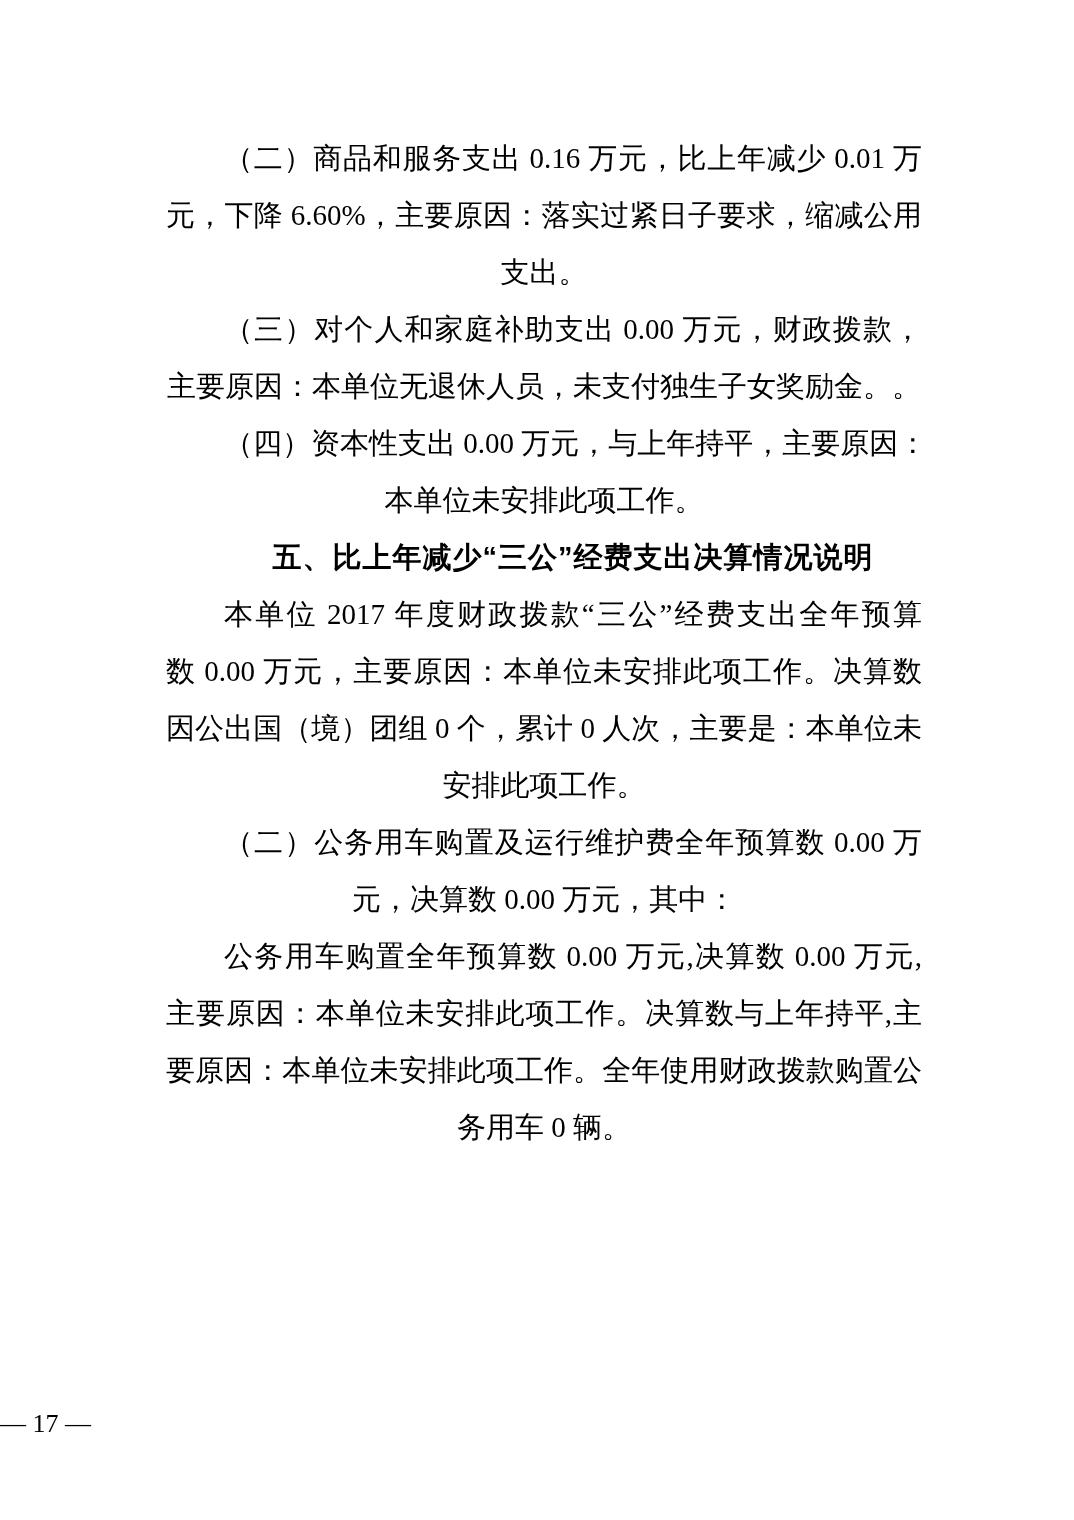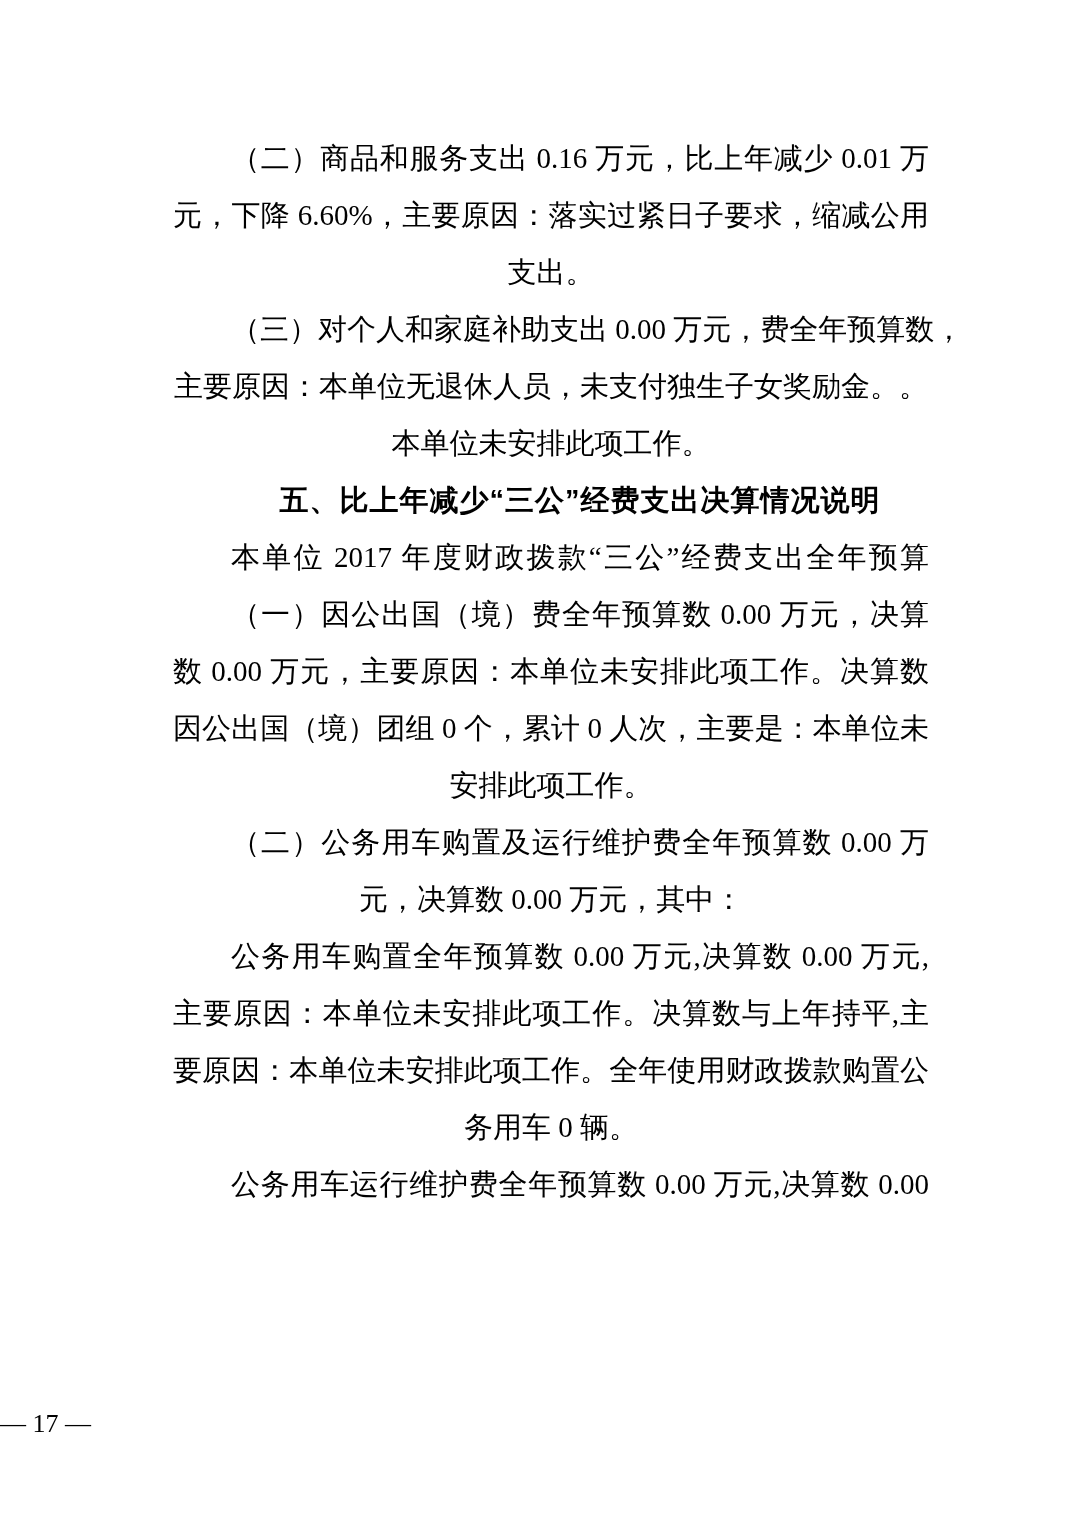--- a/index.html
+++ b/index.html
@@ -11,21 +11,21 @@
     position: relative;
     width: 1074px;
     height: 1520px;
     background: #ffffff;
     color: #000000;
     font-family: "Liberation Serif", "DejaVu Serif", serif;
     overflow: hidden;
   }
   .text-block {
     position: absolute;
-    left: 173px;
+    left: 166px;
     top: 130px;
     width: 756px;
   }
   .line {
     font-size: 29px;
     line-height: 57px;
     height: 57px;
     white-space: nowrap;
     text-align: center;
     color: #000000;
@@ -55,31 +55,30 @@
   }
 </style>
 </head>
 <body>
 
 <div class="page">
   <div class="text-block">
       <div class="line indent justify">（二）商品和服务支出 0.16 万元，比上年减少 0.01 万</div>
       <div class="line justify">元，下降 6.60%，主要原因：落实过紧日子要求，缩减公用</div>
       <div class="line">支出。</div>
-      <div class="line indent justify">（三）对个人和家庭补助支出 0.00 万元，费全年预算数，</div>
+      <div class="line indent justify">（三）对个人和家庭补助支出 0.00 万元，财政拨款，</div>
       <div class="line">主要原因：本单位无退休人员，未支付独生子女奖励金。。</div>
+      <div class="line indent justify">（四）资本性支出 0.00 万元，与上年持平，主要原因：</div>
       <div class="line">本单位未安排此项工作。</div>
       <div class="line indent bold">五、比上年减少“三公”经费支出决算情况说明</div>
       <div class="line indent justify">本单位 2017 年度财政拨款“三公”经费支出全年预算</div>
-      <div class="line indent justify">（一）因公出国（境）费全年预算数 0.00 万元，决算</div>
       <div class="line justify">数 0.00 万元，主要原因：本单位未安排此项工作。决算数</div>
       <div class="line justify">因公出国（境）团组 0 个，累计 0 人次，主要是：本单位未</div>
       <div class="line">安排此项工作。</div>
       <div class="line indent justify">（二）公务用车购置及运行维护费全年预算数 0.00 万</div>
       <div class="line">元，决算数 0.00 万元，其中：</div>
       <div class="line indent justify">公务用车购置全年预算数 0.00 万元,决算数 0.00 万元,</div>
       <div class="line justify">主要原因：本单位未安排此项工作。决算数与上年持平,主</div>
       <div class="line justify">要原因：本单位未安排此项工作。全年使用财政拨款购置公</div>
       <div class="line">务用车 0 辆。</div>
-      <div class="line indent justify">公务用车运行维护费全年预算数 0.00 万元,决算数 0.00</div>
     </div>
   <div class="page-number">— 17 —</div>
 </div>
 
 </body></html>

